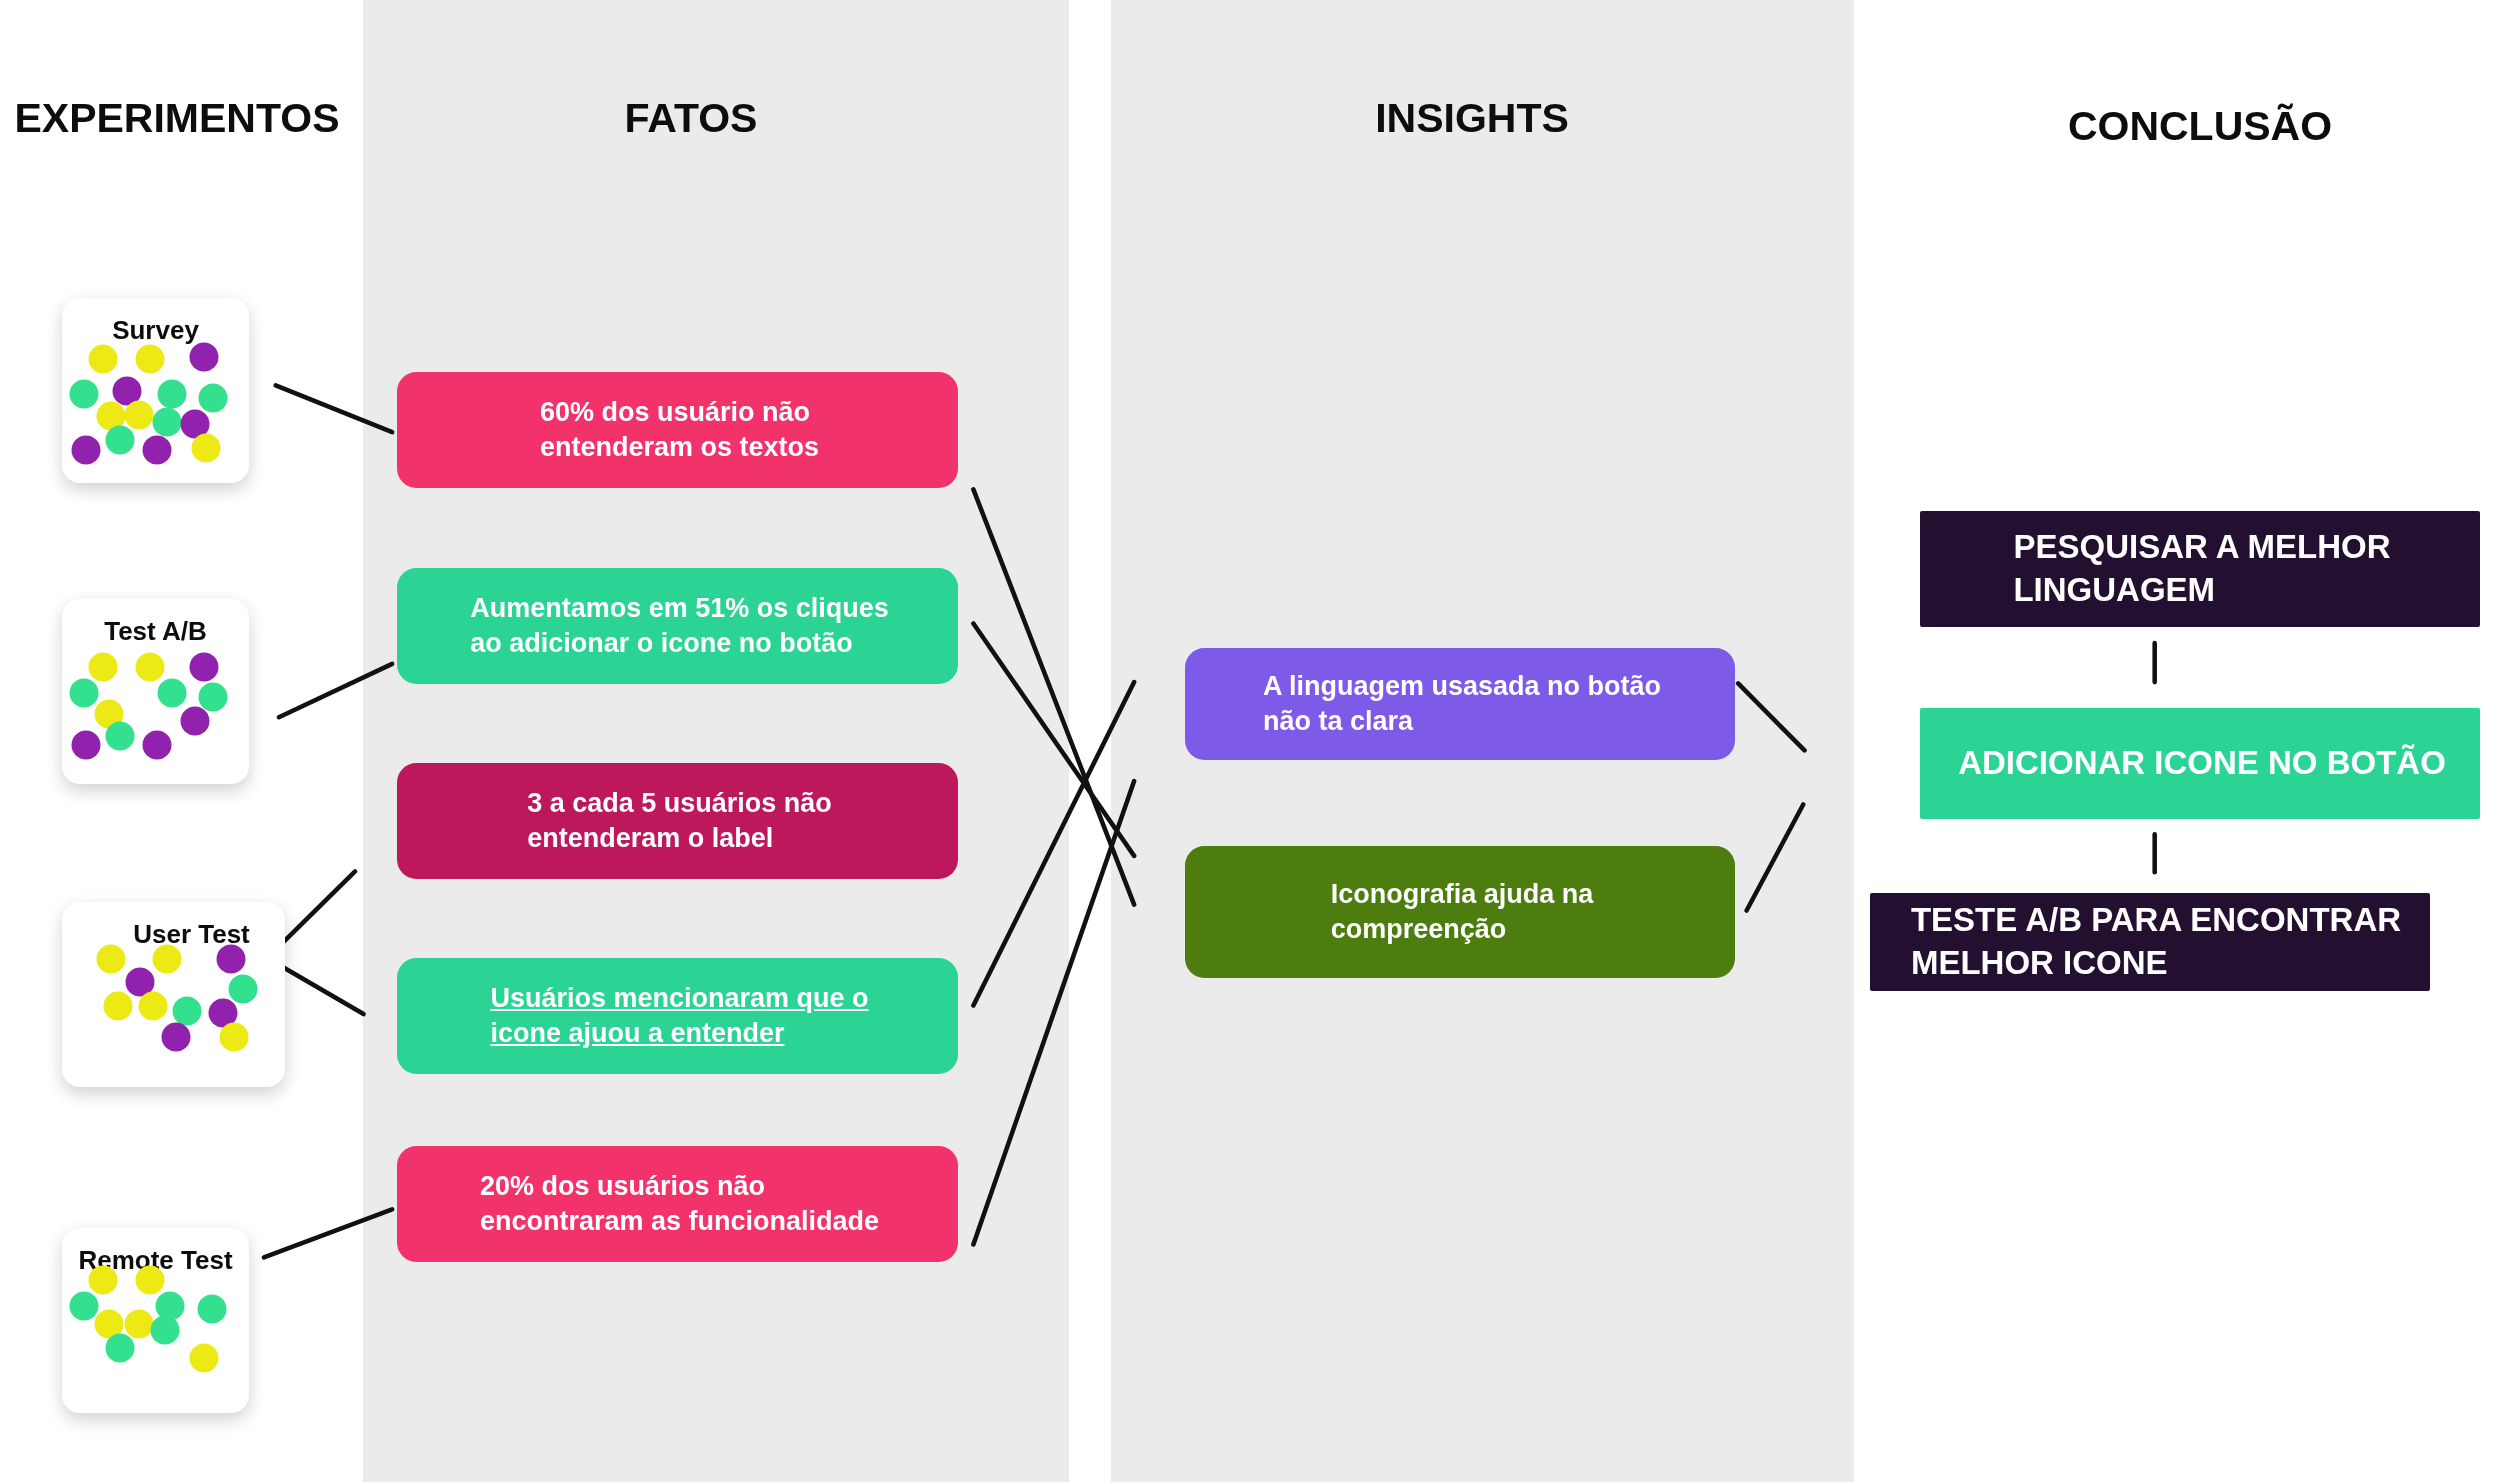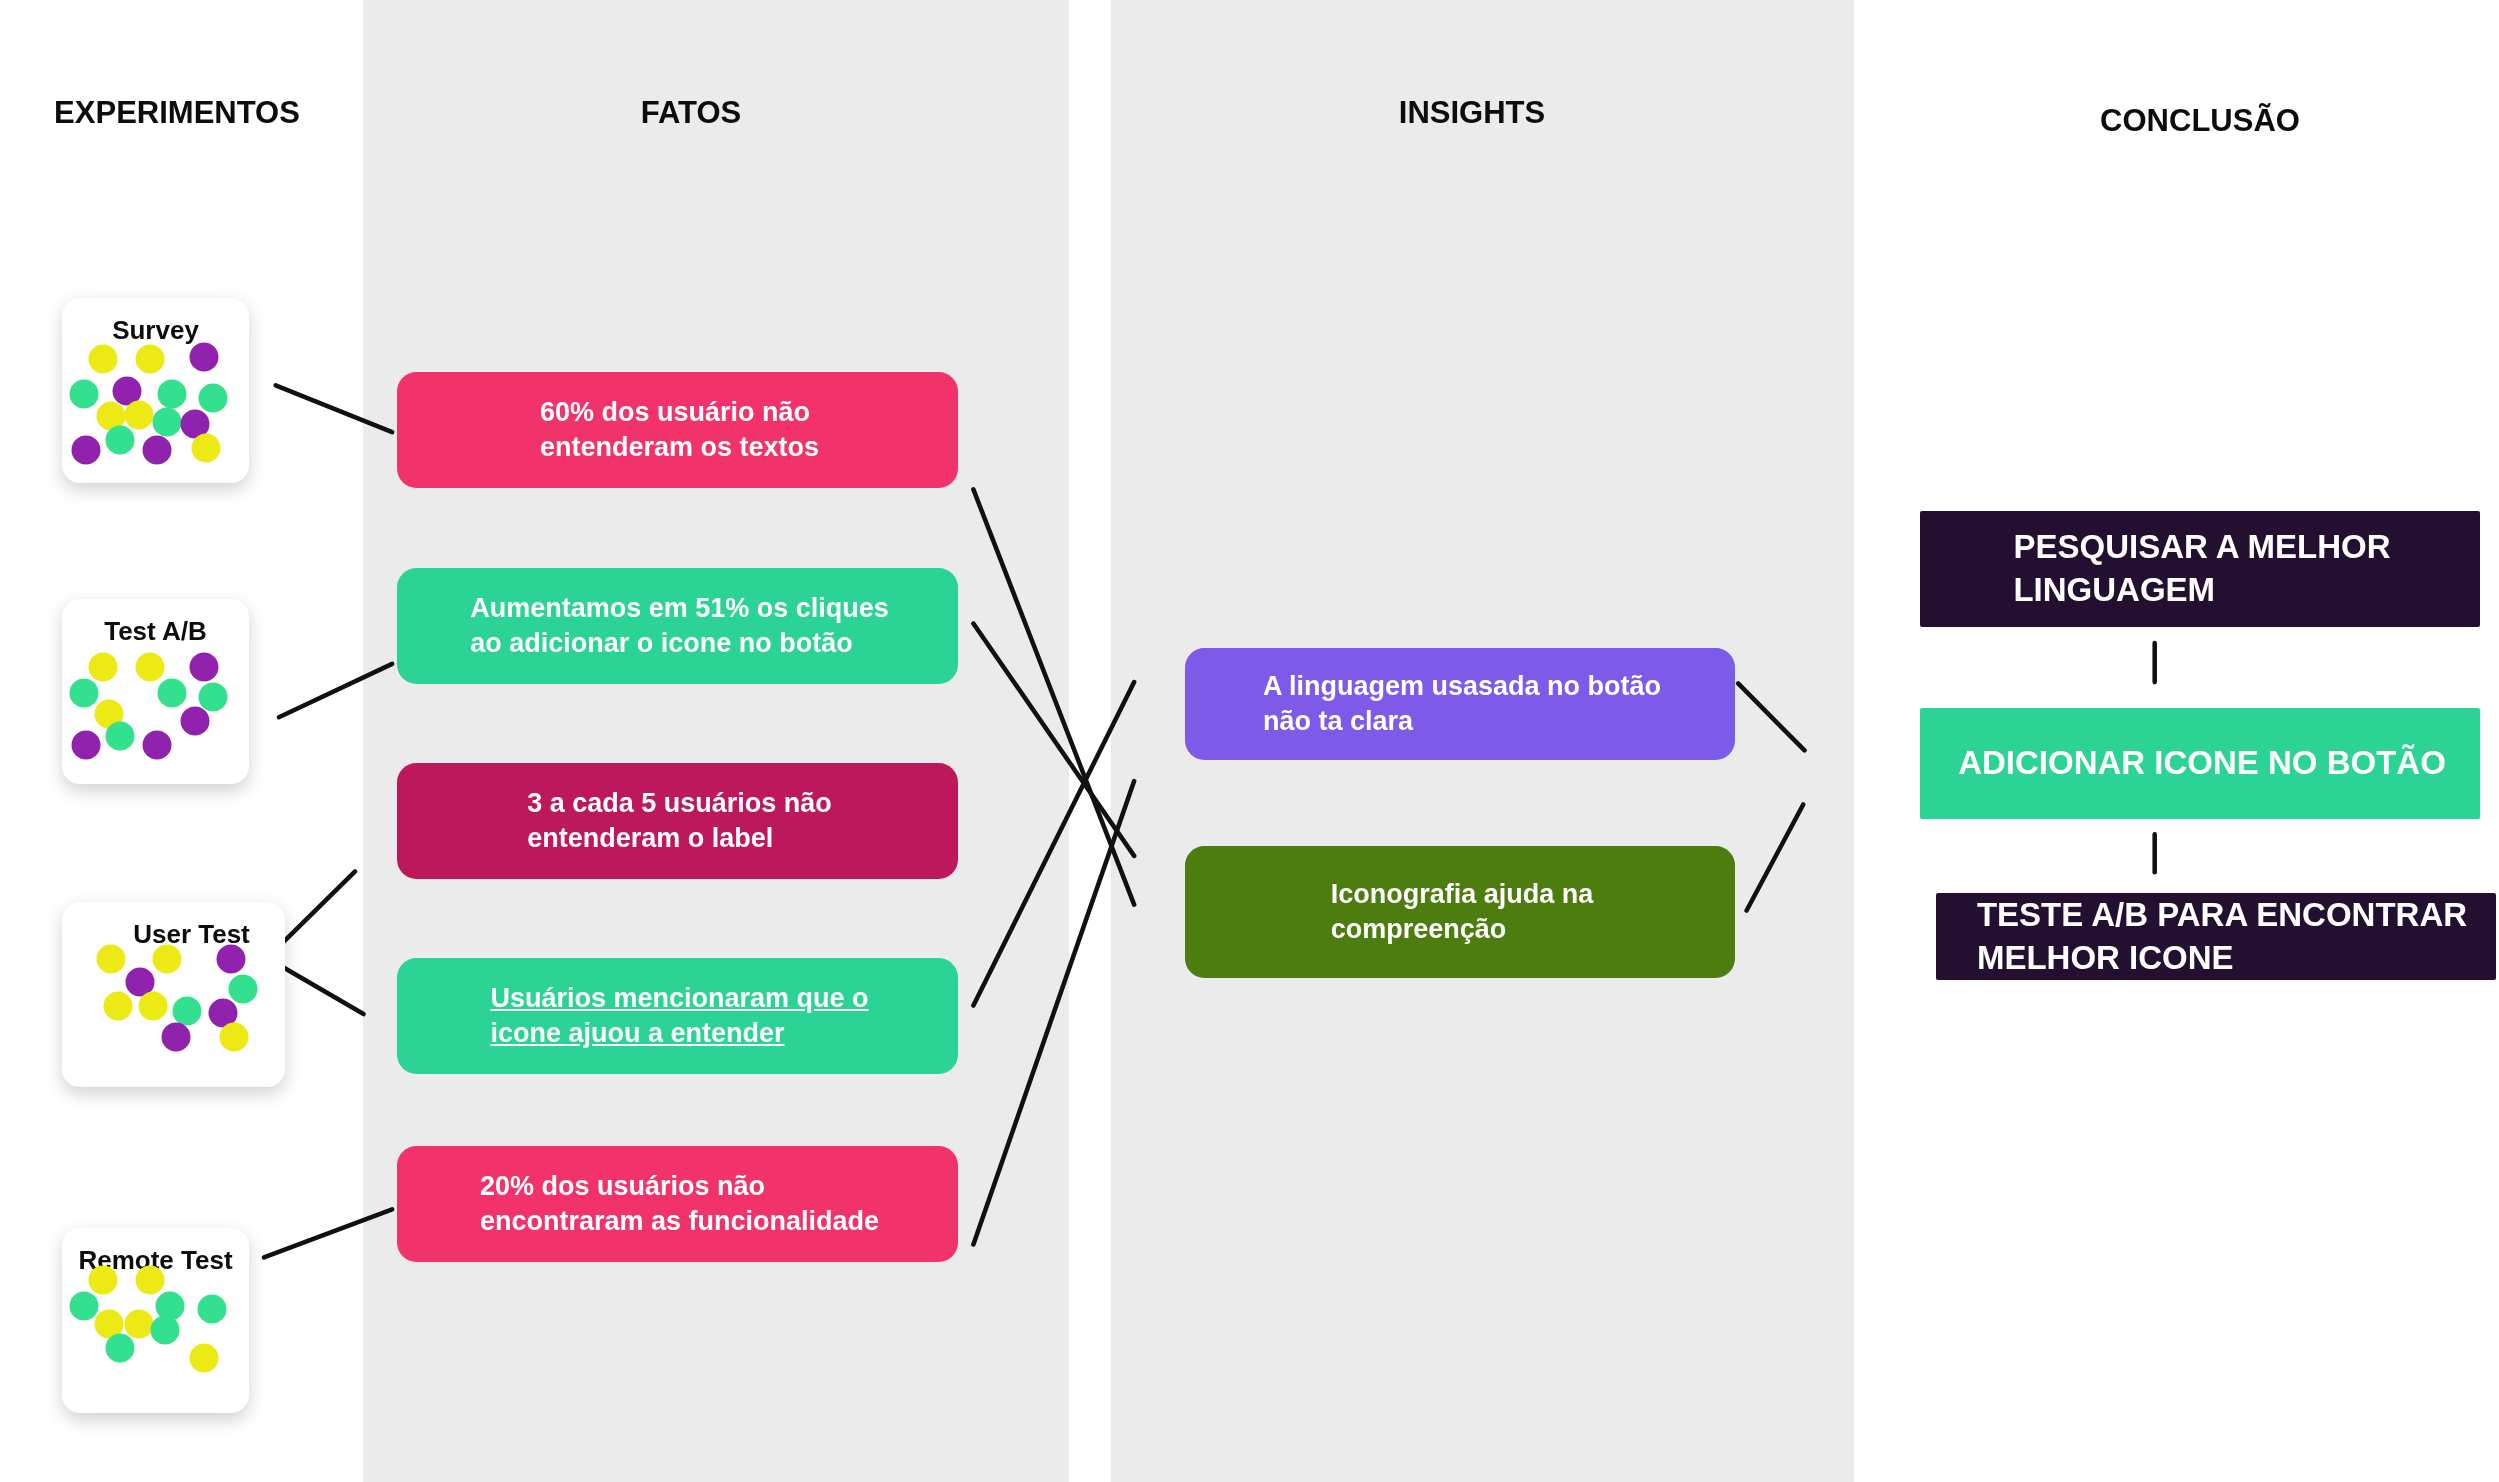--- a/index.html
+++ b/index.html
@@ -4,21 +4,21 @@
 <style>
   html,body{margin:0;padding:0;background:#ffffff;}
   #board{
     position:relative;width:2500px;height:1482px;overflow:hidden;
     background:#ffffff;font-family:"Liberation Sans",sans-serif;
   }
   .gray-col{position:absolute;top:0;height:1482px;z-index:0;}
   #svg-lines{position:absolute;left:0;top:0;z-index:1;}
   .col-header{
     position:absolute;top:95px;transform:translateX(-50%);
-    font-size:31px;font-weight:700;color:#0d0d0d;z-index:2;white-space:nowrap;
+    font-size:41px;font-weight:700;color:#0d0d0d;z-index:2;white-space:nowrap;
   }
   .card{
     position:absolute;left:62px;width:187px;height:185px;
     background:#ffffff;border-radius:18px;z-index:2;
     box-shadow:0 6.5px 17px rgba(0,0,0,0.18);
   }
   .card-title{
     margin-top:17px;text-align:center;font-size:26px;font-weight:700;color:#0d0d0d;
   }
   .dot{
@@ -138,18 +138,18 @@
   <div>
       <div class="note" style="left: 1185px; width: 550px; height: 112px; top: 648px; background: rgb(125, 90, 232);"><span>A linguagem usasada no botão
 não ta clara</span></div>
       <div class="note" style="left: 1185px; width: 550px; height: 132px; top: 846px; background: #4d7c0f;"><span>Iconografia ajuda na
 compreenção</span></div>
     </div>
   <div>
       <div class="note conclusion" style="left: 1920px; width: 560px; height: 116px; top: 511px; background: rgb(35, 16, 49);"><span>PESQUISAR A MELHOR
 LINGUAGEM</span></div>
       <div class="note conclusion" style="left: 1920px; width: 560px; height: 111px; top: 708px; background: rgb(43, 212, 148);"><span>ADICIONAR ICONE NO BOTÃO</span></div>
-      <div class="note conclusion" style="left: 1936px; width: 560px; height: 87px; top: 893px; background: rgb(35, 16, 49); padding-left: 38px;"><span>TESTE A/B PARA ENCONTRAR
+      <div class="note conclusion" style="left: 1870px; width: 560px; height: 98px; top: 893px; background: rgb(35, 16, 49); padding-left: 38px;"><span>TESTE A/B PARA ENCONTRAR
 MELHOR ICONE</span></div>
     </div>
 
 </div>
 
 
 </body></html>

